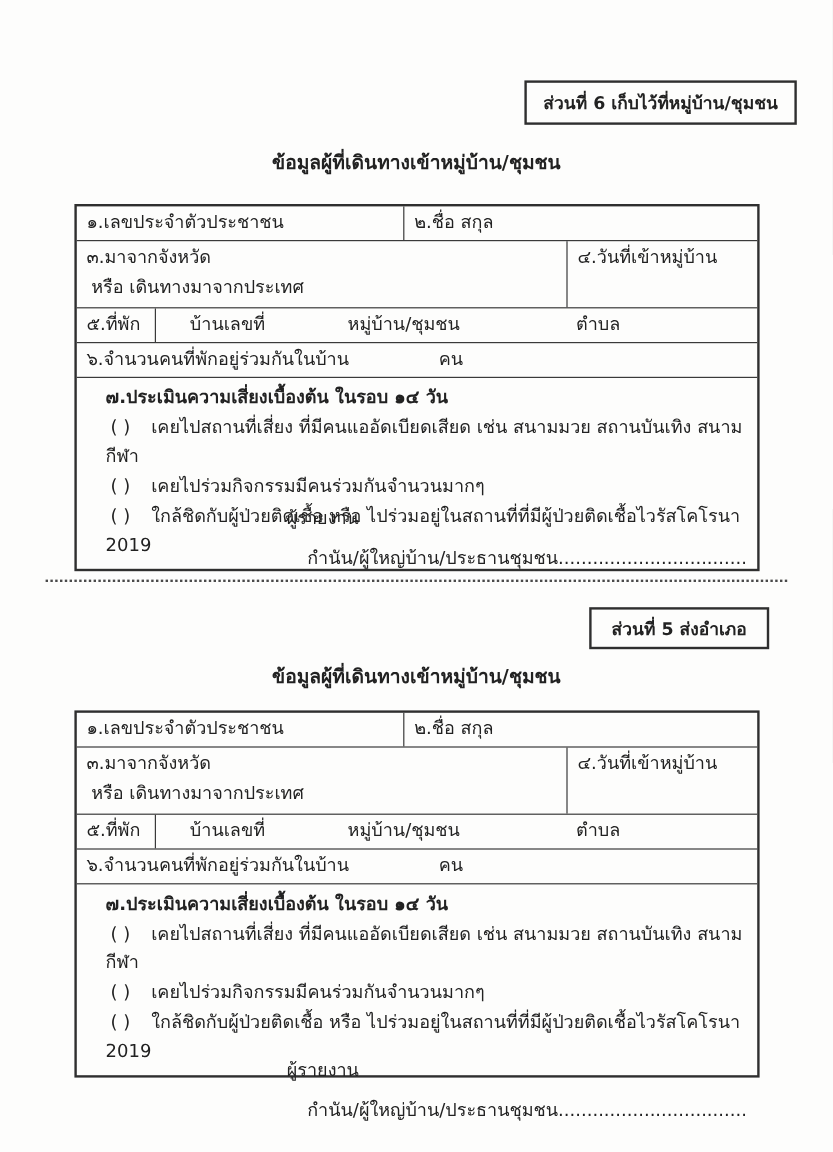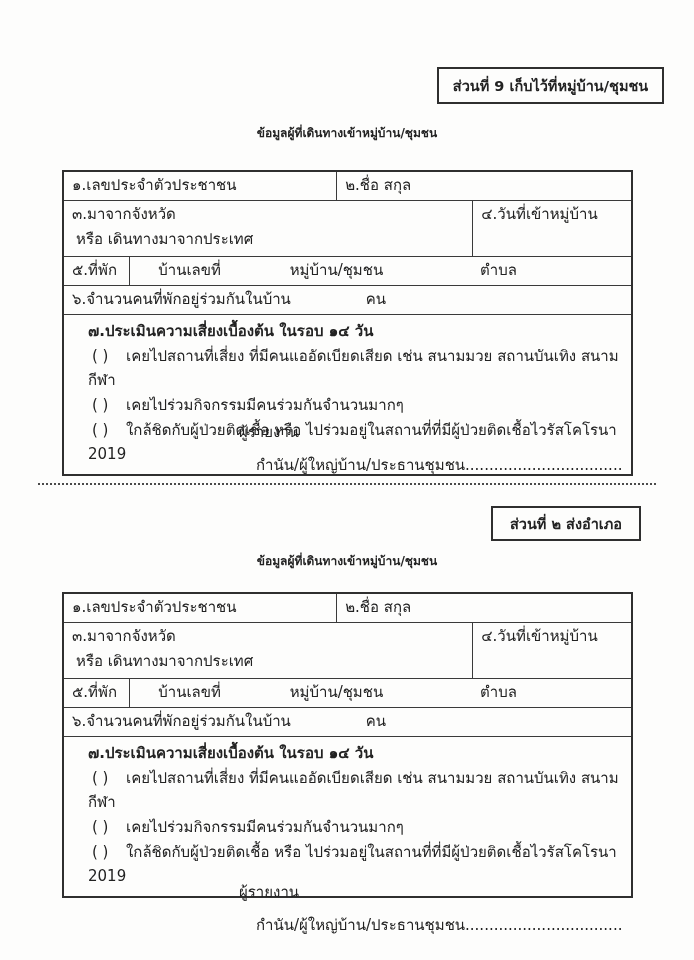--- a/index.html
+++ b/index.html
@@ -24,35 +24,35 @@
     font-weight: bold;
     font-size: 14.5px;
   }
   .badge1 { left: 437px; top: 67px; width: 223px; height: 33px; }
   .badge2 { left: 491px; top: 506px; width: 146px; height: 31px; }
   .doc-title {
     position: absolute;
     left: 0; right: 0;
     text-align: center;
     font-weight: bold;
-    font-size: 12px;
+    font-size: 16px;
   }
   .title1 { top: 123px; }
   .title2 { top: 551px; }
   .doc-table {
     position: absolute;
     left: 62px;
     width: 571px;
     border: 2px solid #2f2f2f;
     box-sizing: border-box;
     background: #fdfdfc;
   }
   .table1 { top: 170px; }
   .table2 { top: 592px; }
-  .t-row { display: flex; border-top: 1.5px solid #3a3a3a; }
+  .t-row { display: flex; border-top: 1.5px solid #3a3a3a; justify-content: space-between; }
   .t-row:first-child { border-top: none; }
   .cell {
     box-sizing: border-box;
     padding: 3px 8px 4px 8px;
     border-left: 1.5px solid #3a3a3a;
     line-height: 21px;
   }
   .cell:first-child { border-left: none; }
   .c-id   { width: 48%; }
   .c-name { width: 52%; }
@@ -81,21 +81,21 @@
     top: 483px;
     border-top: 2px dotted #4a4a4a;
     height: 0;
   }
 </style>
 </head>
 <body>
 
 <div class="page">
 
-  <div class="badge badge1">ส่วนที่ 9 เก็บไว้ที่หมู่บ้าน/ชุมชน</div>
+  <div class="badge badge1">ส่วนที่ 6 เก็บไว้ที่หมู่บ้าน/ชุมชน</div>
 
   <div class="doc-title title1">ข้อมูลผู้ที่เดินทางเข้าหมู่บ้าน/ชุมชน</div>
 
   <div class="doc-table table1">
     <div class="t-row">
       <div class="cell c-id">๑.เลขประจำตัวประชาชน</div>
       <div class="cell c-name">๒.ชื่อ สกุล</div>
     </div>
     <div class="t-row">
       <div class="cell c-from">
@@ -134,21 +134,21 @@
     </div>
   </div>
 
   <div class="reporter reporter1">
     <div class="l1">ผู้รายงาน</div>
     <div class="l2">กำนัน/ผู้ใหญ่บ้าน/ประธานชุมชน.................................</div>
   </div>
 
   <div class="divider"></div>
 
-  <div class="badge badge2">ส่วนที่ ๒ ส่งอำเภอ</div>
+  <div class="badge badge2">ส่วนที่ 5 ส่งอำเภอ</div>
 
   <div class="doc-title title2">ข้อมูลผู้ที่เดินทางเข้าหมู่บ้าน/ชุมชน</div>
 
   <div class="doc-table table2">
     <div class="t-row">
       <div class="cell c-id">๑.เลขประจำตัวประชาชน</div>
       <div class="cell c-name">๒.ชื่อ สกุล</div>
     </div>
     <div class="t-row">
       <div class="cell c-from">

